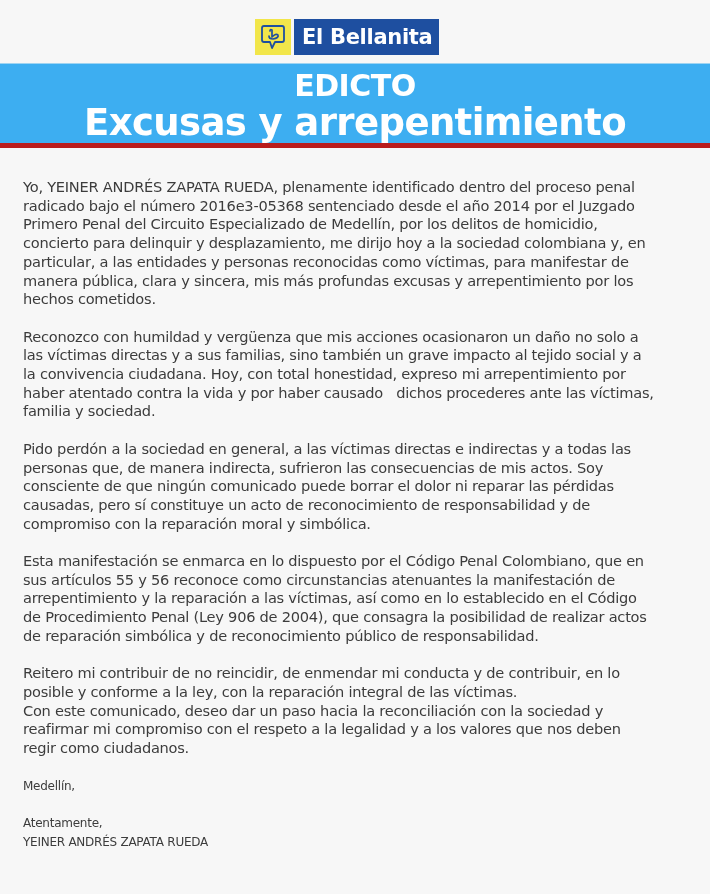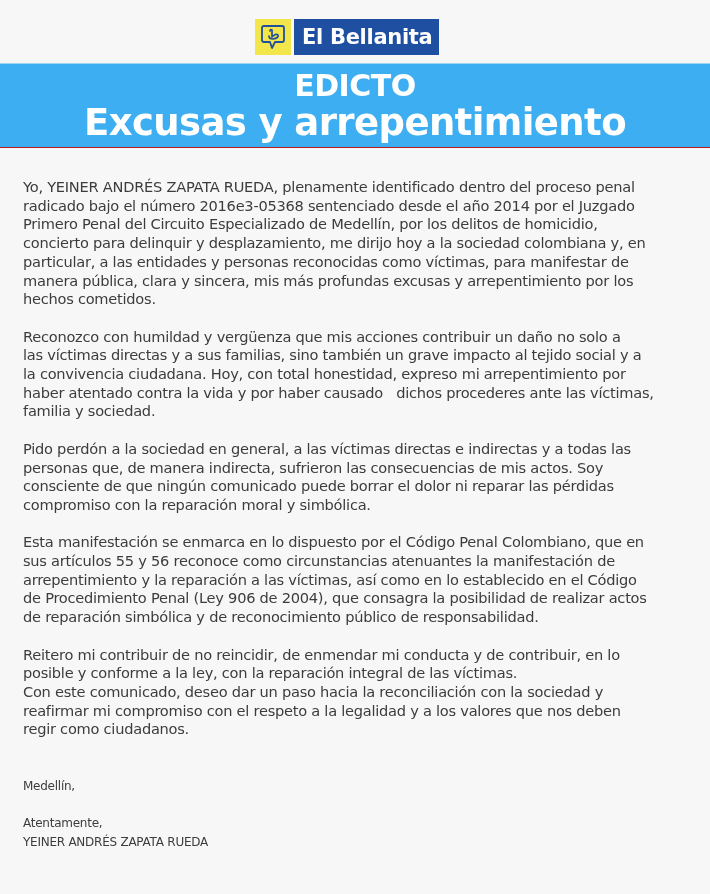--- a/index.html
+++ b/index.html
@@ -44,21 +44,21 @@
       white-space: nowrap;
     }
     .banner {
       position: absolute;
       left: 0;
       top: 63px;
       width: 710px;
       height: 85px;
       background: #3daef1;
       border-top: 1px solid #9fd4f2;
-      border-bottom: 1px solid #b91c1c;
+      border-bottom: 5px solid #b91c1c;
       box-sizing: border-box;
       text-align: center;
       color: #ffffff;
     }
     .banner-title {
       font-family: "DejaVu Sans", sans-serif;
       font-weight: bold;
       font-size: 30px;
       line-height: 36px;
       margin-top: 4px;
@@ -129,30 +129,31 @@
   <div class="para">
     <span>Yo, YEINER ANDRÉS ZAPATA RUEDA, plenamente identificado dentro del proceso penal</span>
     <span>radicado bajo el número 2016e3-05368 sentenciado desde el año 2014 por el Juzgado</span>
     <span>Primero Penal del Circuito Especializado de Medellín, por los delitos de homicidio,</span>
     <span>concierto para delinquir y desplazamiento, me dirijo hoy a la sociedad colombiana y, en</span>
     <span>particular, a las entidades y personas reconocidas como víctimas, para manifestar de</span>
     <span>manera pública, clara y sincera, mis más profundas excusas y arrepentimiento por los</span>
     <span>hechos cometidos.</span>
   </div>
   <div class="para">
-    <span>Reconozco con humildad y vergüenza que mis acciones contribuir un daño no solo a</span>
+    <span>Reconozco con humildad y vergüenza que mis acciones ocasionaron un daño no solo a</span>
     <span>las víctimas directas y a sus familias, sino también un grave impacto al tejido social y a</span>
     <span>la convivencia ciudadana. Hoy, con total honestidad, expreso mi arrepentimiento por</span>
     <span style="white-space: pre;">haber atentado contra la vida y por haber causado   dichos procederes ante las víctimas,</span>
     <span>familia y sociedad.</span>
   </div>
   <div class="para">
     <span>Pido perdón a la sociedad en general, a las víctimas directas e indirectas y a todas las</span>
     <span>personas que, de manera indirecta, sufrieron las consecuencias de mis actos. Soy</span>
     <span>consciente de que ningún comunicado puede borrar el dolor ni reparar las pérdidas</span>
+    <span>causadas, pero sí constituye un acto de reconocimiento de responsabilidad y de</span>
     <span>compromiso con la reparación moral y simbólica.</span>
   </div>
   <div class="para">
     <span>Esta manifestación se enmarca en lo dispuesto por el Código Penal Colombiano, que en</span>
     <span>sus artículos 55 y 56 reconoce como circunstancias atenuantes la manifestación de</span>
     <span>arrepentimiento y la reparación a las víctimas, así como en lo establecido en el Código</span>
     <span>de Procedimiento Penal (Ley 906 de 2004), que consagra la posibilidad de realizar actos</span>
     <span>de reparación simbólica y de reconocimiento público de responsabilidad.</span>
   </div>
   <div class="para">

